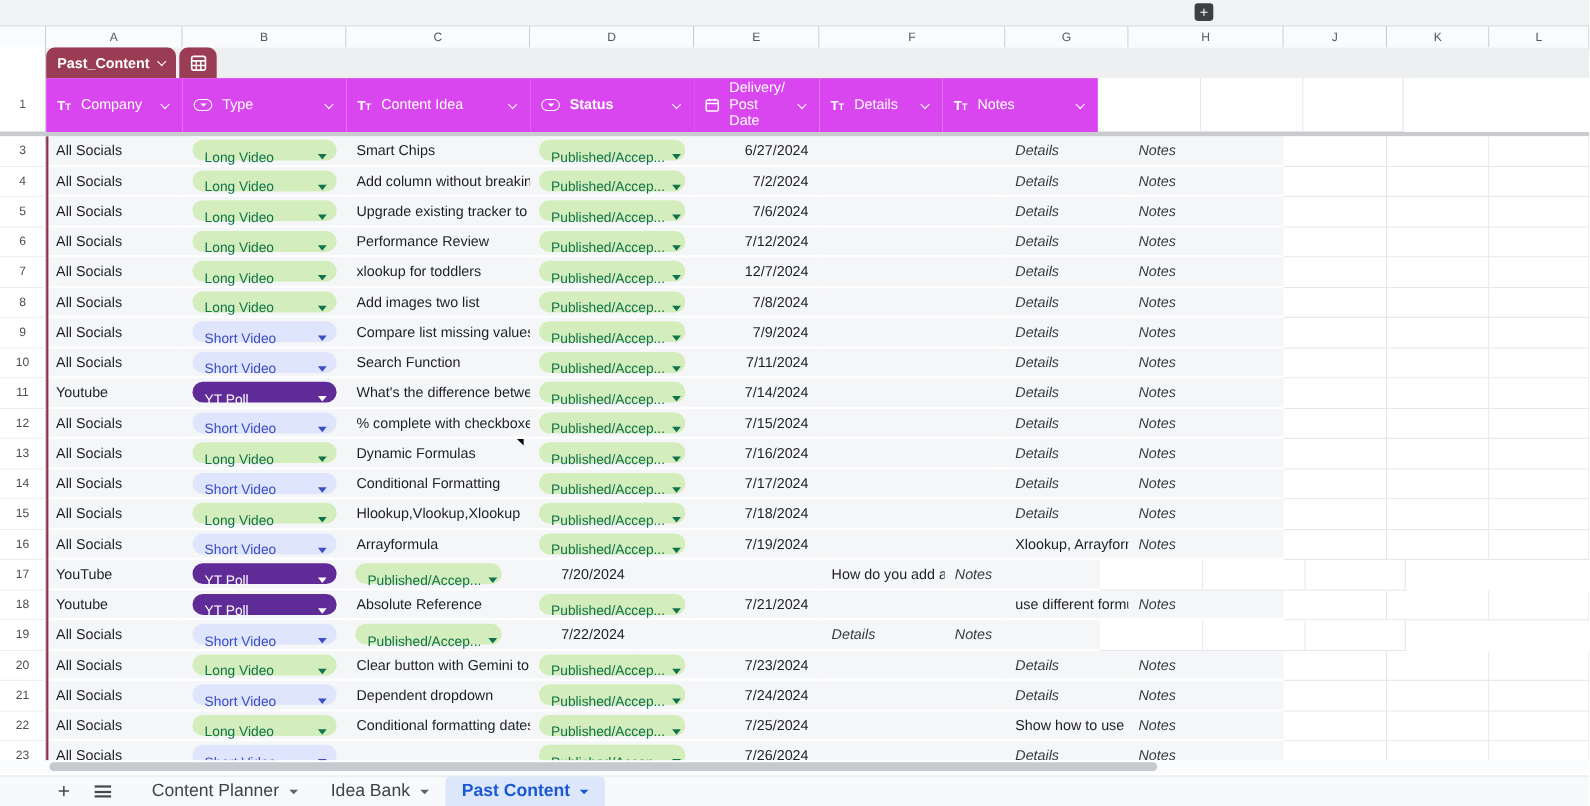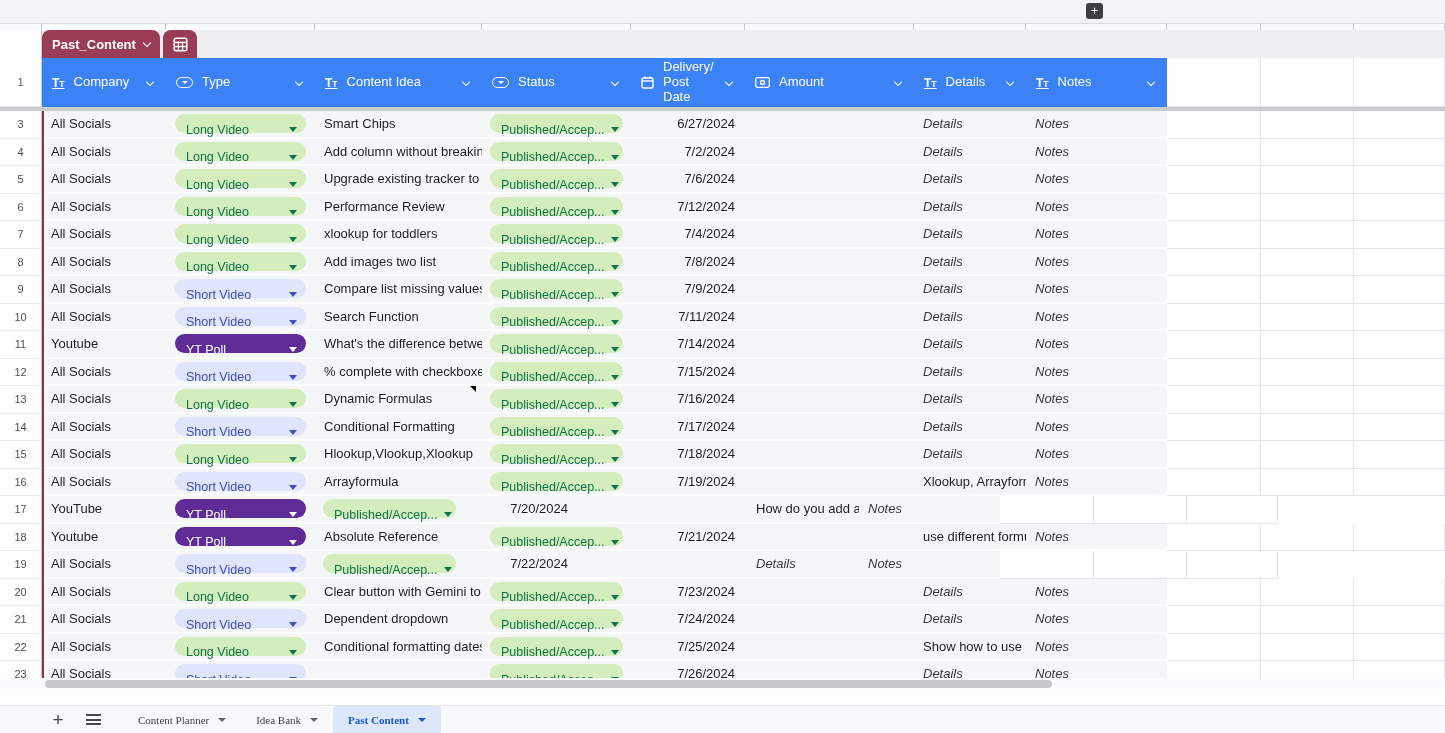--- a/index.html
+++ b/index.html
@@ -13,45 +13,45 @@
       border-radius:3px;color:#fff;font-size:13px;line-height:15px;text-align:center;cursor:pointer;}
 
   
   .letters{position:absolute;left:0;top:23px;height:22px;display:flex;}
   .letter-cell{height:22px;background:#fafbfc;border-right:1px solid #c6c9cc;border-bottom:1px solid #c6c9cc;
       border-top:1px solid #d8dadd;display:flex;align-items:center;justify-content:center;
       font-size:11px;color:#55585c;}
   .corner-cell{width:42px;}
 
   
-  .sheet{position:absolute;left:0;top:30px;width:1445px;height:660px;overflow:hidden;background:#fff;}
+  .sheet{position:absolute;left:0;top:43px;width:1445px;height:660px;overflow:hidden;background:#fff;}
 
   .band1{position:absolute;left:42px;top:0;width:1403px;height:28px;background:#edeff1;}
   .band1-numcell{position:absolute;left:0;top:0;width:42px;height:28px;background:#fff;border-right:1px solid #c6c9cc;}
 
   .nametab{position:absolute;left:42px;top:0;width:118px;height:28px;background:#9b3c55;
       border-radius:8px 8px 0 0;color:#fff;display:flex;align-items:center;justify-content:center;
       gap:8px;font-size:13px;font-weight:700;cursor:pointer;}
   .gridtab{position:absolute;left:163px;top:0;width:34px;height:28px;background:#9b3c55;
       border-radius:8px 8px 0 0;display:flex;align-items:center;justify-content:center;cursor:pointer;}
   .chev-w{width:6px;height:6px;border-right:1.6px solid #fff;border-bottom:1.6px solid #fff;
       transform:rotate(45deg);margin-top:-3px;}
 
   
   .hdr-row{position:absolute;left:0;top:28px;height:49px;display:flex;}
   .hdr-num{width:42px;background:#fff;border-right:1px solid #c6c9cc;border-bottom:1px solid #e2e4e7;
       display:flex;align-items:center;justify-content:center;font-size:11px;color:#55585c;}
-  .hdr-cell{background:#3b82f6;color:#fff;display:flex;align-items:center;gap:9px;
+  .hdr-cell{background:#d946ef;color:#fff;display:flex;align-items:center;gap:9px;
       padding-left:10px;font-size:13px;font-weight:500;position:relative;cursor:pointer;}
   .hdr-label{line-height:1.15;}
   .hdr-cell .chev-w{position:absolute;right:13px;top:50%;margin-top:-4px;}
   .hdr-cell.wrap .hdr-label{width:54px;white-space:normal;}
   .hdr-empty{background:#fff;border-right:1px solid #e2e4e7;border-bottom:1px solid #e2e4e7;}
 
-  .ic-tt{font-weight:700;font-size:12px;letter-spacing:0;text-decoration:underline;}
+  .ic-tt{font-weight:700;font-size:12px;letter-spacing:0;}
   .ic-tt small{font-size:8.5px;font-weight:700;}
   .ic-pill{width:17px;height:11px;border:1.5px solid #fff;border-radius:6px;display:flex;
       align-items:center;justify-content:center;}
   .ic-pill i{display:block;width:0;height:0;border-left:3px solid transparent;
       border-right:3px solid transparent;border-top:3.5px solid #fff;}
 
   .hidden-row-band{position:absolute;left:0;top:77px;width:1445px;height:4px;background:#c9cbce;}
 
   
   .rows{position:absolute;left:0;top:81px;}
@@ -87,21 +87,21 @@
   .hscroll-thumb{position:absolute;left:45px;top:650px;width:1007px;height:8px;background:#c6c9cd;
       border-radius:4px;cursor:pointer;}
 
   
   .tabbar{position:absolute;left:0;top:705px;width:1445px;height:28px;background:#f8f9fa;
       border-top:1px solid #e4e6e8;display:flex;align-items:center;}
   .tb-plus{margin-left:48px;width:20px;font-size:19px;color:#45484c;text-align:center;cursor:pointer;line-height:20px;}
   .tb-menu{margin-left:18px;width:15px;cursor:pointer;}
   .tb-menu span{display:block;height:0;border-top:2px solid #45484c;margin:2.5px 0;}
   .sheettabs{display:flex;margin-left:22px;height:28px;}
-  .sheettab{display:flex;align-items:center;gap:9px;padding:0 15px;font-size:11px;color:#3f4347;cursor:pointer;font-family:Liberation Serif, serif;}
+  .sheettab{display:flex;align-items:center;gap:9px;padding:0 15px;font-size:16px;color:#3f4347;cursor:pointer;}
   .sheettab .tri{width:0;height:0;border-left:4px solid transparent;border-right:4px solid transparent;
       border-top:4.5px solid #5f6368;}
   .sheettab.active{background:#dce7fb;color:#1958d2;font-weight:700;border-radius:4px 4px 0 0;}
   .sheettab.active .tri{border-top-color:#1958d2;}
 
   svg{display:block;}
 </style>
 </head>
 <body>
 
@@ -156,49 +156,39 @@
             <i></i>
           </span>
           <span class="hdr-label">Type</span>
           <span class="chev-w"></span>
         </div>
         <div class="hdr-cell" style="width: 167px;">
           <span class="ic-tt">T<small>T</small></span>
           <span class="hdr-label">Content Idea</span>
           <span class="chev-w"></span>
         </div>
-        <div class="hdr-cell" style="width: 149px;">
+        <div class="hdr-cell" style="width: 149px; font-weight: bold;">
           <span class="ic-pill">
             <i></i>
           </span>
           <span class="hdr-label">Status</span>
           <span class="chev-w"></span>
         </div>
         <div class="hdr-cell wrap" style="width: 114px;">
           <span>
             <svg width="13" height="13" viewBox="0 0 13 13">
               <rect x="1" y="2" width="11" height="10" rx="1.5" fill="none" stroke="#fff" stroke-width="1.4"></rect>
               <line x1="1" y1="5" x2="12" y2="5" stroke="#fff" stroke-width="1.4"></line>
               <line x1="4" y1="0.6" x2="4" y2="2.6" stroke="#fff" stroke-width="1.4"></line>
               <line x1="9" y1="0.6" x2="9" y2="2.6" stroke="#fff" stroke-width="1.4"></line>
             </svg>
           </span>
           <span class="hdr-label">Delivery/ Post Date</span>
           <span class="chev-w"></span>
         </div>
-        <div class="hdr-cell" style="width: 169px;">
-          <span>
-            <svg width="15" height="11" viewBox="0 0 15 11">
-              <rect x="0.7" y="0.7" width="13.6" height="9.6" rx="1.5" fill="none" stroke="#fff" stroke-width="1.3"></rect>
-              <circle cx="7.5" cy="5.5" r="2" fill="none" stroke="#fff" stroke-width="1.3"></circle>
-            </svg>
-          </span>
-          <span class="hdr-label">Amount</span>
-          <span class="chev-w"></span>
-        </div>
         <div class="hdr-cell" style="width: 112px;">
           <span class="ic-tt">T<small>T</small></span>
           <span class="hdr-label">Details</span>
           <span class="chev-w"></span>
         </div>
         <div class="hdr-cell" style="width: 141px;">
           <span class="ic-tt">T<small>T</small></span>
           <span class="hdr-label">Notes</span>
           <span class="chev-w"></span>
         </div>
@@ -313,21 +303,21 @@
               <i></i>
             </div>
           </div>
           <div class="cell c-data c-text w-c">xlookup for toddlers</div>
           <div class="cell c-data w-d">
             <div class="chip chip-status chip-green" style="background: rgb(212, 237, 188); color: rgb(17, 115, 75);">
               <span>Published/Accep...</span>
               <i></i>
             </div>
           </div>
-          <div class="cell c-data c-date w-e">7/4/2024</div>
+          <div class="cell c-data c-date w-e">12/7/2024</div>
           <div class="cell c-data c-text w-f"></div>
           <div class="cell c-data c-text w-g ital">Details</div>
           <div class="cell c-data c-text w-h ital">Notes</div>
           <div class="cell c-empty w-j"></div>
           <div class="cell c-empty w-k"></div>
           <div class="cell c-empty w-l"></div>
         </div>
         <div class="row">
           <div class="cell c-num">8</div>
           <div class="cell c-data c-text w-a">All Socials</div>

